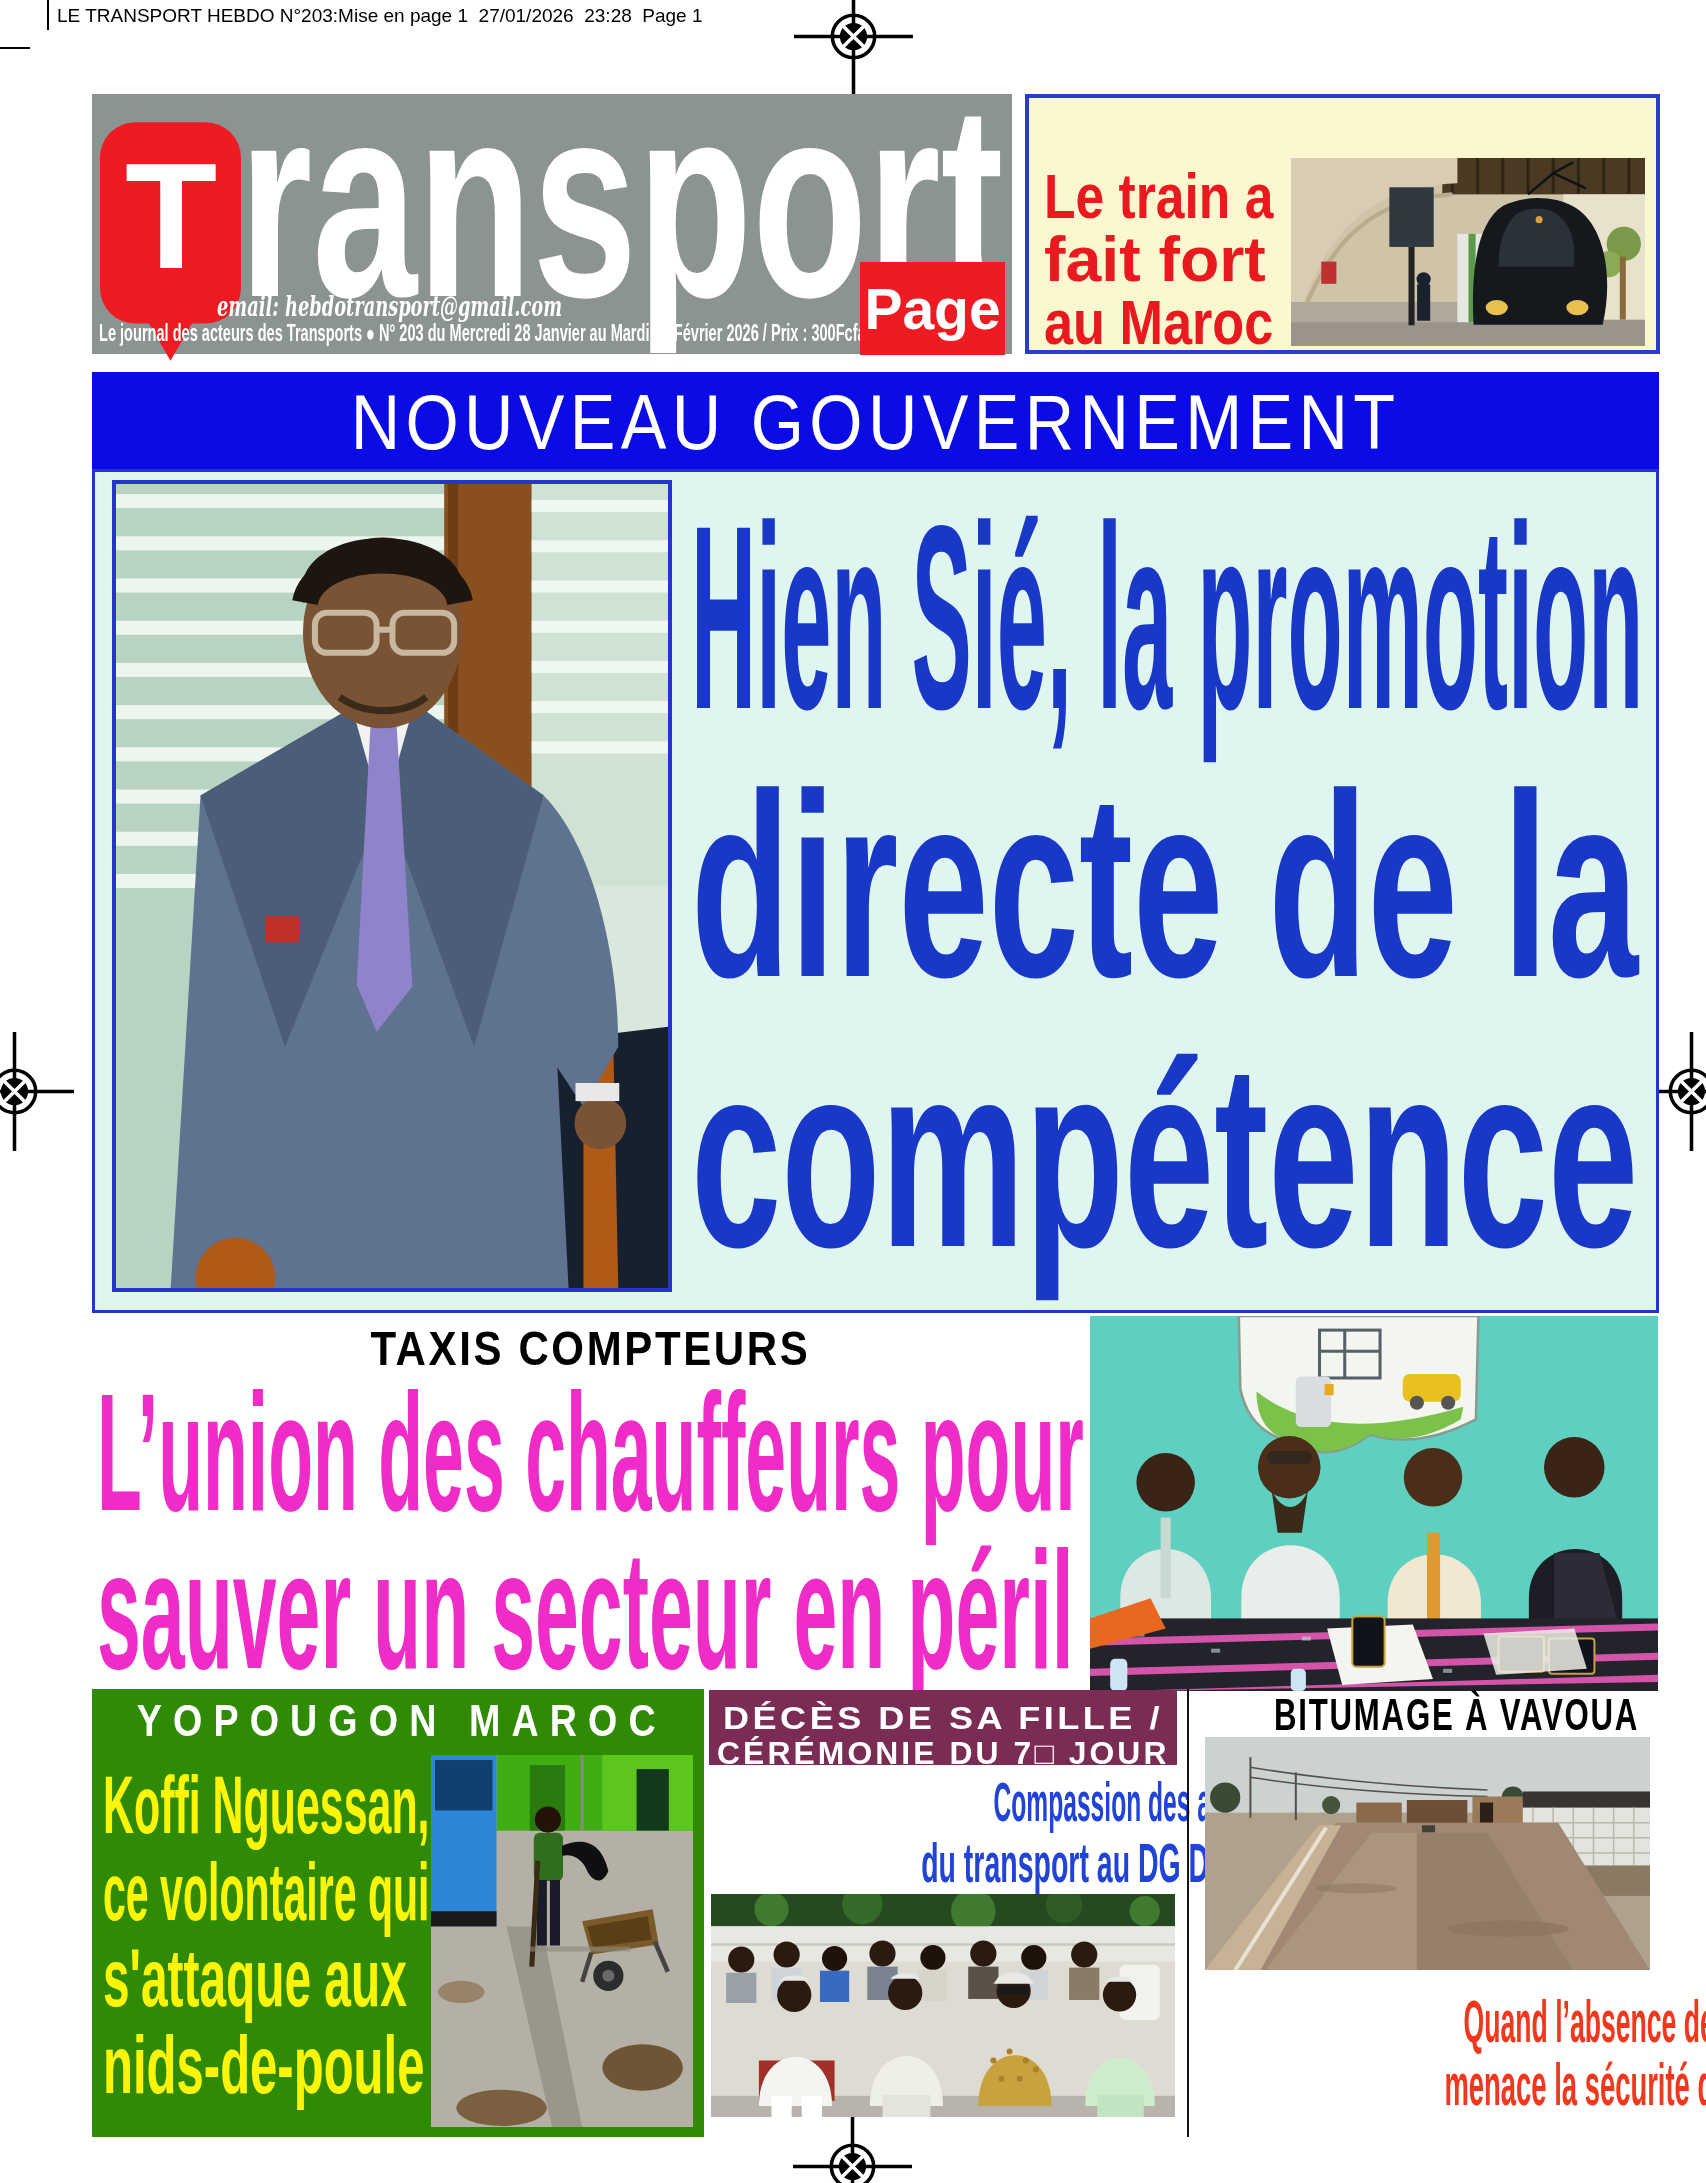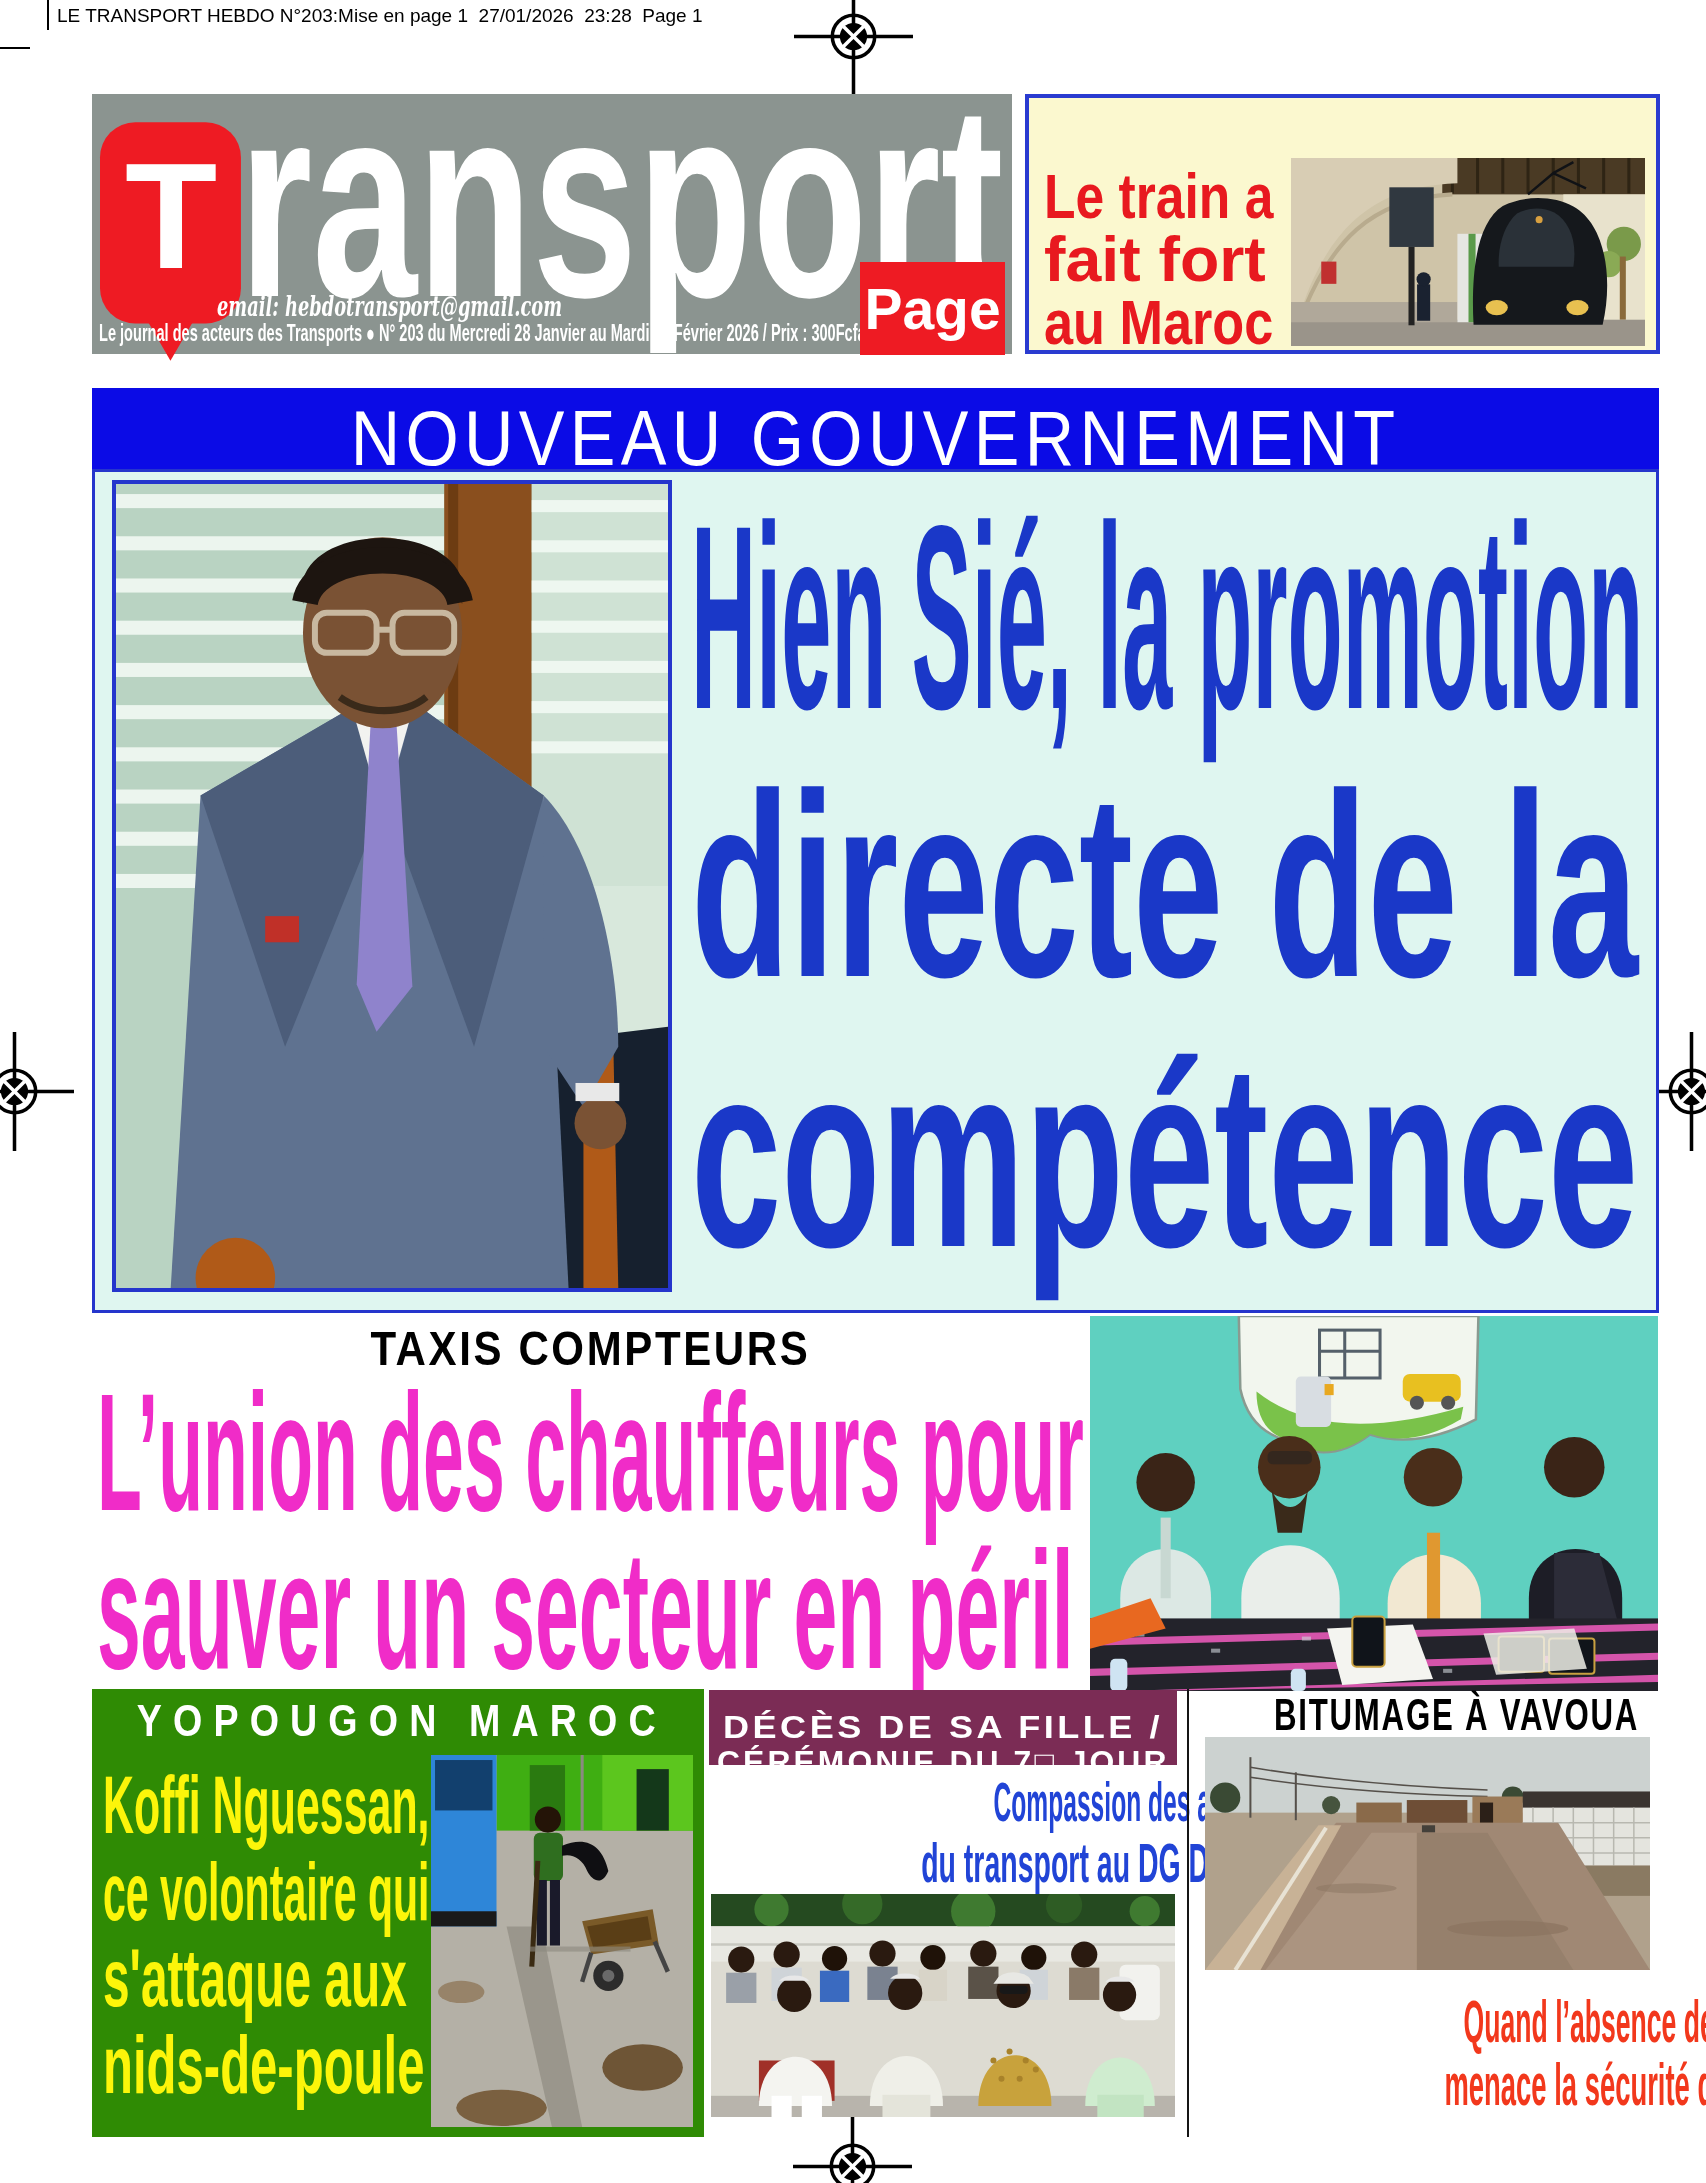--- a/index.html
+++ b/index.html
@@ -28,41 +28,41 @@
   .mh-hebdo{left:768px;top:168px;width:145px;height:93px;background:#EE1B23;z-index:4;display:flex;align-items:center;justify-content:center;}
   .mh-hebdo span{font-size:57px;font-weight:bold;color:#fff;}
 
   
   .can-box{left:1025px;top:94px;width:635px;height:260px;background:#FBF8CF;border:4.5px solid #2A3BD0;box-sizing:border-box;}
   .can-kicker{left:0;top:8px;width:100%;text-align:center;font-size:48px;font-weight:bold;color:#000;letter-spacing:2px;}
   .can-line{left:15px;font-size:63px;font-weight:bold;color:#E8191F;}
   .can-photo{left:262px;top:60px;width:354px;height:188px;}
 
   
-  .banner{left:92px;top:388px;width:1567px;height:97px;background:#0B0BE6;text-align:center;}
+  .banner{left:92px;top:372px;width:1567px;height:97px;background:#0B0BE6;text-align:center;}
   .banner-text{margin-top:12px;font-size:77px;font-weight:400;color:#fff;letter-spacing:6px;}
 
   
   .main-block{left:92px;top:469px;width:1567px;height:844px;background:#DFF6F0;border:3px solid #2535CC;box-sizing:border-box;}
   .main-photo-frame{left:17px;top:8px;width:560px;height:812px;border:4px solid #2535CC;box-sizing:border-box;background:#b8d2c0;}
   .main-hl{left:596px;font-size:262px;font-weight:bold;color:#1A38C8;}
 
   
   .taxis-kicker{left:92px;top:1321px;width:997px;text-align:center;font-size:48px;font-weight:bold;color:#000;letter-spacing:3px;}
   .taxis-line{left:97px;font-size:167px;font-weight:bold;color:#F02CC8;}
   .meeting-photo{left:1090px;top:1316px;width:568px;height:375px;}
 
   
   .green-box{left:92px;top:1689px;width:612px;height:448px;background:#2F8B04;}
   .yop-kicker{left:0;top:7px;width:100%;text-align:center;font-size:44px;font-weight:bold;color:#fff;letter-spacing:13px;}
   .yop-line{left:11px;font-size:81px;font-weight:bold;color:#FCF50A;}
   .yop-photo{left:339px;top:66px;width:262px;height:372px;}
 
   
-  .deces-header{left:709px;top:1690px;width:468px;height:75px;background:#7B2C55;text-align:center;padding-top:20px;box-sizing:border-box;}
+  .deces-header{left:709px;top:1690px;width:468px;height:75px;background:#7B2C55;text-align:center;padding-top:11px;box-sizing:border-box;}
   .deces-kline{font-size:31px;font-weight:bold;color:#fff;letter-spacing:3px;line-height:35px;}
   .deces-line{left:709px;width:468px;text-align:center;font-size:55px;font-weight:bold;color:#2144D6;}
   .ceremony-photo{left:711px;top:1894px;width:464px;height:223px;}
 
   .divider{left:1187px;top:1689px;width:1.5px;height:448px;background:#151515;}
 
   
   .bit-kicker{left:1199px;top:1690px;width:462px;text-align:center;font-size:44px;font-weight:bold;color:#000;letter-spacing:2.5px;}
   .road-photo{left:1205px;top:1737px;width:445px;height:233px;}
   .bit-line{left:1199px;width:462px;text-align:center;font-size:60px;font-weight:bold;color:#F2381C;}

